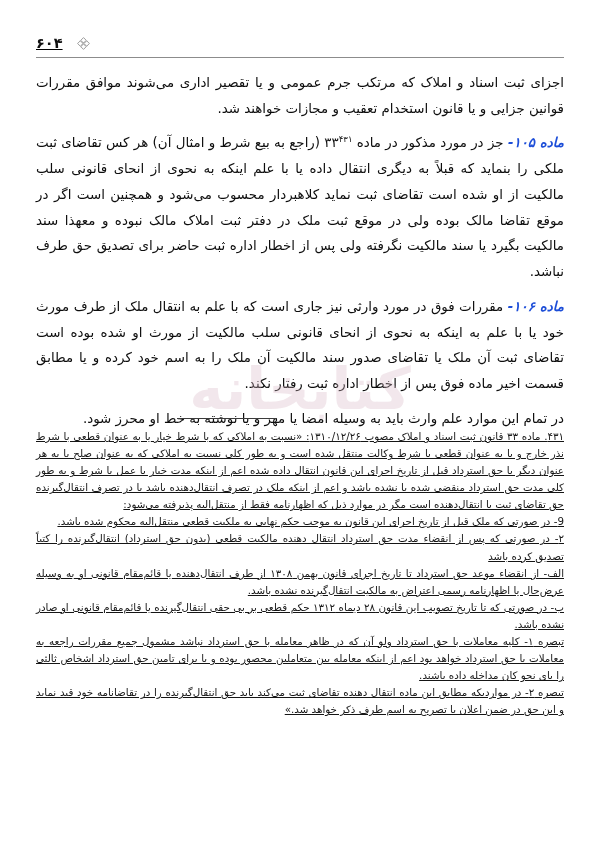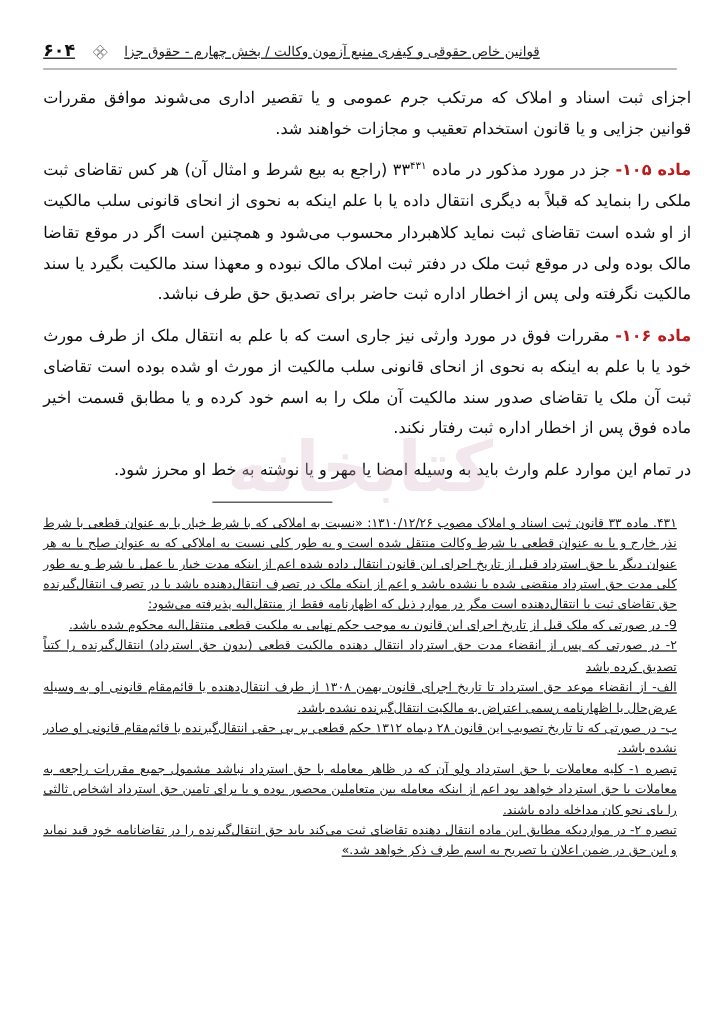--- a/index.html
+++ b/index.html
@@ -71,40 +71,41 @@
     right: 36px;
     left: 36px;
     height: 1px;
     background: #8c8c8c;
   }
 
   
   .body-region {
     position: absolute;
     top: 70px;
-    right: 24px;
+    right: 36px;
     left: 36px;
     direction: rtl;
     text-align: justify;
   }
 
   .para {
     font-size: 13.4px;
     line-height: 1.92;
     color: #0d0d0d;
     margin: 0 0 9px 0;
     text-align: justify;
     text-justify: inter-word;
     direction: rtl;
   }
   .para:last-child { margin-bottom: 0; }
 
   .article-label {
     font-weight: bold;
-    color: #b91c1c;
+    color: #1d4ed8;
+    font-style: italic;
   }
 
   .sup-ref {
     font-size: 8.5px;
     vertical-align: super;
     line-height: 0;
     margin-top: 15px;
   }
 
   
@@ -172,21 +173,20 @@
     <div class="header-ornament">
       <svg width="13" height="13" viewBox="0 0 13 13" xmlns="http://www.w3.org/2000/svg">
         <g fill="none" stroke="#5a5a5a" stroke-width="0.8">
           <path d="M6.5 0.6 L9.2 3.3 L6.5 6.0 L3.8 3.3 Z"></path>
           <path d="M6.5 7.0 L9.2 9.7 L6.5 12.4 L3.8 9.7 Z"></path>
           <path d="M0.6 6.5 L3.3 3.8 L6.0 6.5 L3.3 9.2 Z"></path>
           <path d="M7.0 6.5 L9.7 3.8 L12.4 6.5 L9.7 9.2 Z"></path>
         </g>
       </svg>
     </div>
-    <div class="header-title">قوانین خاص حقوقی و کیفری منبع آزمون وکالت / بخش چهارم - حقوق جزا</div>
   </div>
 
   <div class="header-rule"></div>
 
   <div class="body-region">
 
     <p class="para">
       <span>اجزای ثبت اسناد و املاک که مرتکب جرم عمومی و یا تقصیر اداری می‌شوند موافق مقررات قوانین جزایی و یا قانون استخدام تعقیب و مجازات خواهند شد.</span>
     </p>
 

